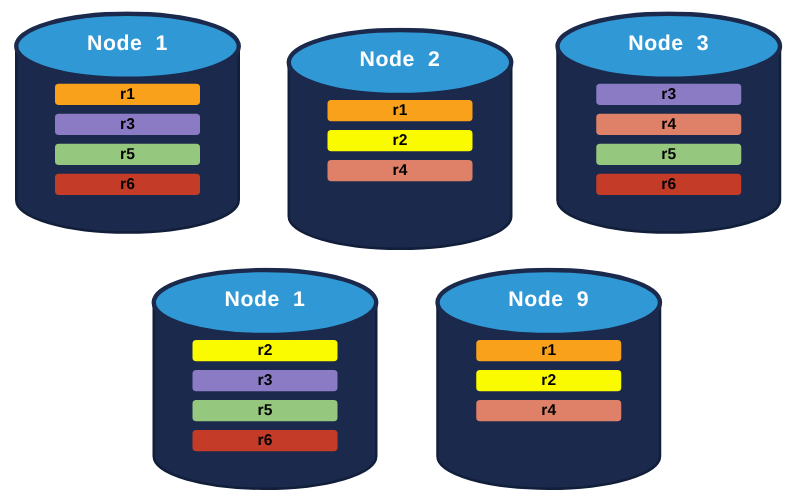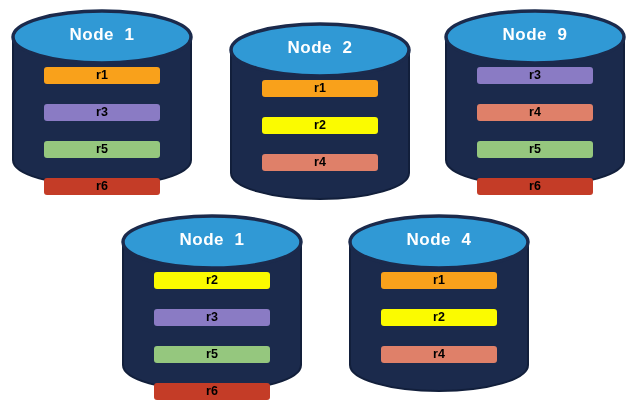--- a/index.html
+++ b/index.html
@@ -54,21 +54,21 @@
     white-space: pre;
     font-family: Liberation Sans, sans-serif;
   }
   .bars {
     position: absolute;
     left: 34px;
     top: 58px;
     width: 116px;
     display: flex;
     flex-direction: column;
-    gap: 20px;
+    gap: 7px;
   }
   .bar {
     height: 17px;
     line-height: 17px;
     border-radius: 3px;
     text-align: center;
     color: #000000;
     font-size: 12.5px;
     font-weight: bold;
     font-family: "Liberation Sans", sans-serif;
@@ -102,21 +102,21 @@
         <div class="bar" style="background: rgb(249, 161, 27);">r1</div>
         <div class="bar" style="background: rgb(251, 251, 0);">r2</div>
         <div class="bar" style="background: rgb(223, 128, 105);">r4</div>
       </div>
     </div>
     <div class="node pos-3">
       <svg class="cyl" viewBox="0 0 184 180" aria-hidden="true">
         <path class="cyl-body" d="M 3 28 L 3 151 A 89 26 0 0 0 181 151 L 181 28 Z" style="fill: rgb(27, 42, 76);"></path>
         <ellipse class="cyl-top" cx="92" cy="28" rx="89" ry="26" style="fill: rgb(48, 153, 213); stroke: rgb(27, 42, 76);"></ellipse>
       </svg>
-      <div class="node-label">Node  9</div>
+      <div class="node-label">Node  3</div>
       <div class="bars">
         <div class="bar" style="background: rgb(138, 123, 196);">r3</div>
         <div class="bar" style="background: rgb(223, 128, 105);">r4</div>
         <div class="bar" style="background: rgb(149, 199, 126);">r5</div>
         <div class="bar" style="background: rgb(196, 60, 39);">r6</div>
       </div>
     </div>
     <div class="node pos-4">
       <svg class="cyl" viewBox="0 0 184 180" aria-hidden="true">
         <path class="cyl-body" d="M 3 28 L 3 151 A 89 26 0 0 0 181 151 L 181 28 Z" style="fill: rgb(27, 42, 76);"></path>
@@ -128,20 +128,20 @@
         <div class="bar" style="background: rgb(138, 123, 196);">r3</div>
         <div class="bar" style="background: rgb(149, 199, 126);">r5</div>
         <div class="bar" style="background: rgb(196, 60, 39);">r6</div>
       </div>
     </div>
     <div class="node pos-5">
       <svg class="cyl" viewBox="0 0 184 180" aria-hidden="true">
         <path class="cyl-body" d="M 3 28 L 3 151 A 89 26 0 0 0 181 151 L 181 28 Z" style="fill: rgb(27, 42, 76);"></path>
         <ellipse class="cyl-top" cx="92" cy="28" rx="89" ry="26" style="fill: rgb(48, 153, 213); stroke: rgb(27, 42, 76);"></ellipse>
       </svg>
-      <div class="node-label">Node  4</div>
+      <div class="node-label">Node  9</div>
       <div class="bars">
         <div class="bar" style="background: rgb(249, 161, 27);">r1</div>
         <div class="bar" style="background: rgb(251, 251, 0);">r2</div>
         <div class="bar" style="background: rgb(223, 128, 105);">r4</div>
       </div>
     </div>
   </div>
 
 </body></html>

